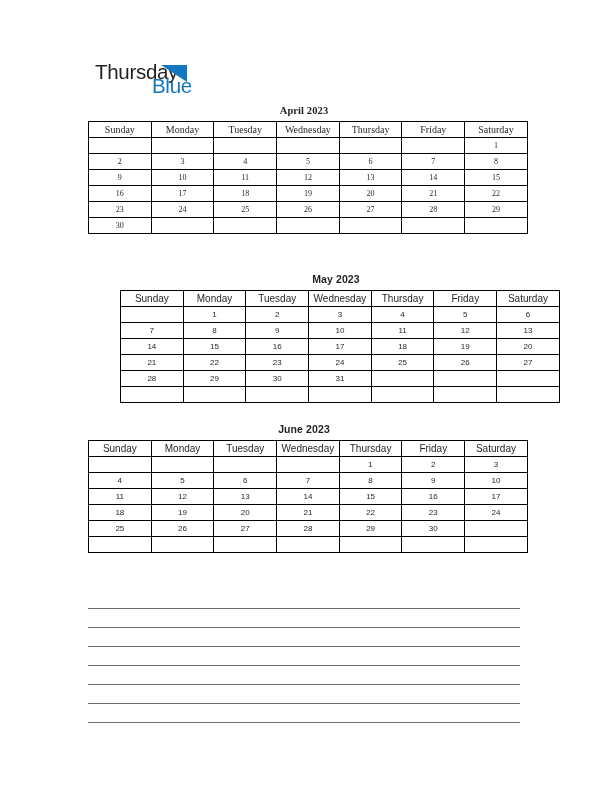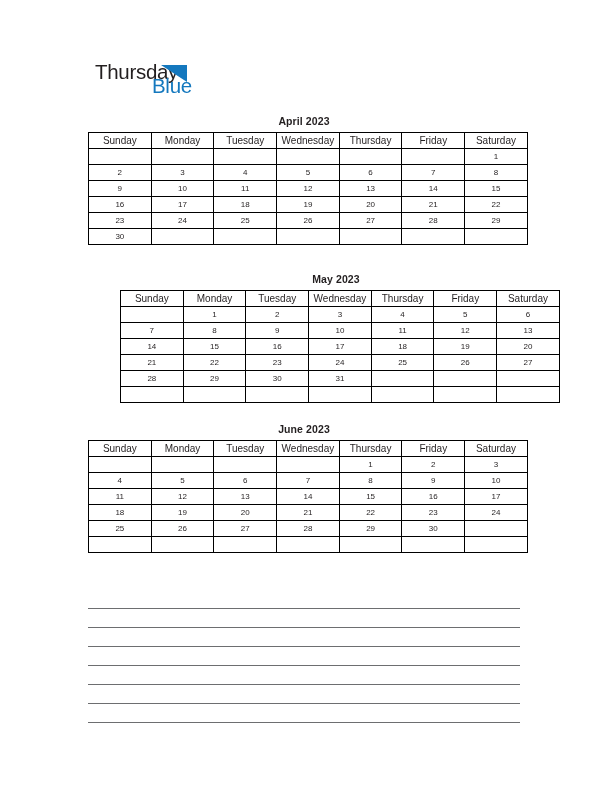--- a/index.html
+++ b/index.html
@@ -58,21 +58,21 @@
     color: #1478be;
     font-family: "Liberation Sans", sans-serif;
   }
 
   
   .calendar-block {
     position: absolute;
     left: 88px;
     width: 432px;
   }
-  #calendar-block-0 { top: 115px; }
+  #calendar-block-0 { top: 105px; font-family: Liberation Serif, serif; }
   #calendar-block-1 { top: 273px; padding-left: 32px; }
   #calendar-block-2 { top: 415px; margin-top: 8px; }
 
   .month-title {
     text-align: center;
     font-size: 10.5px;
     font-weight: bold;
     color: #231f20;
     margin-bottom: 5px;
     letter-spacing: 0.1px;

